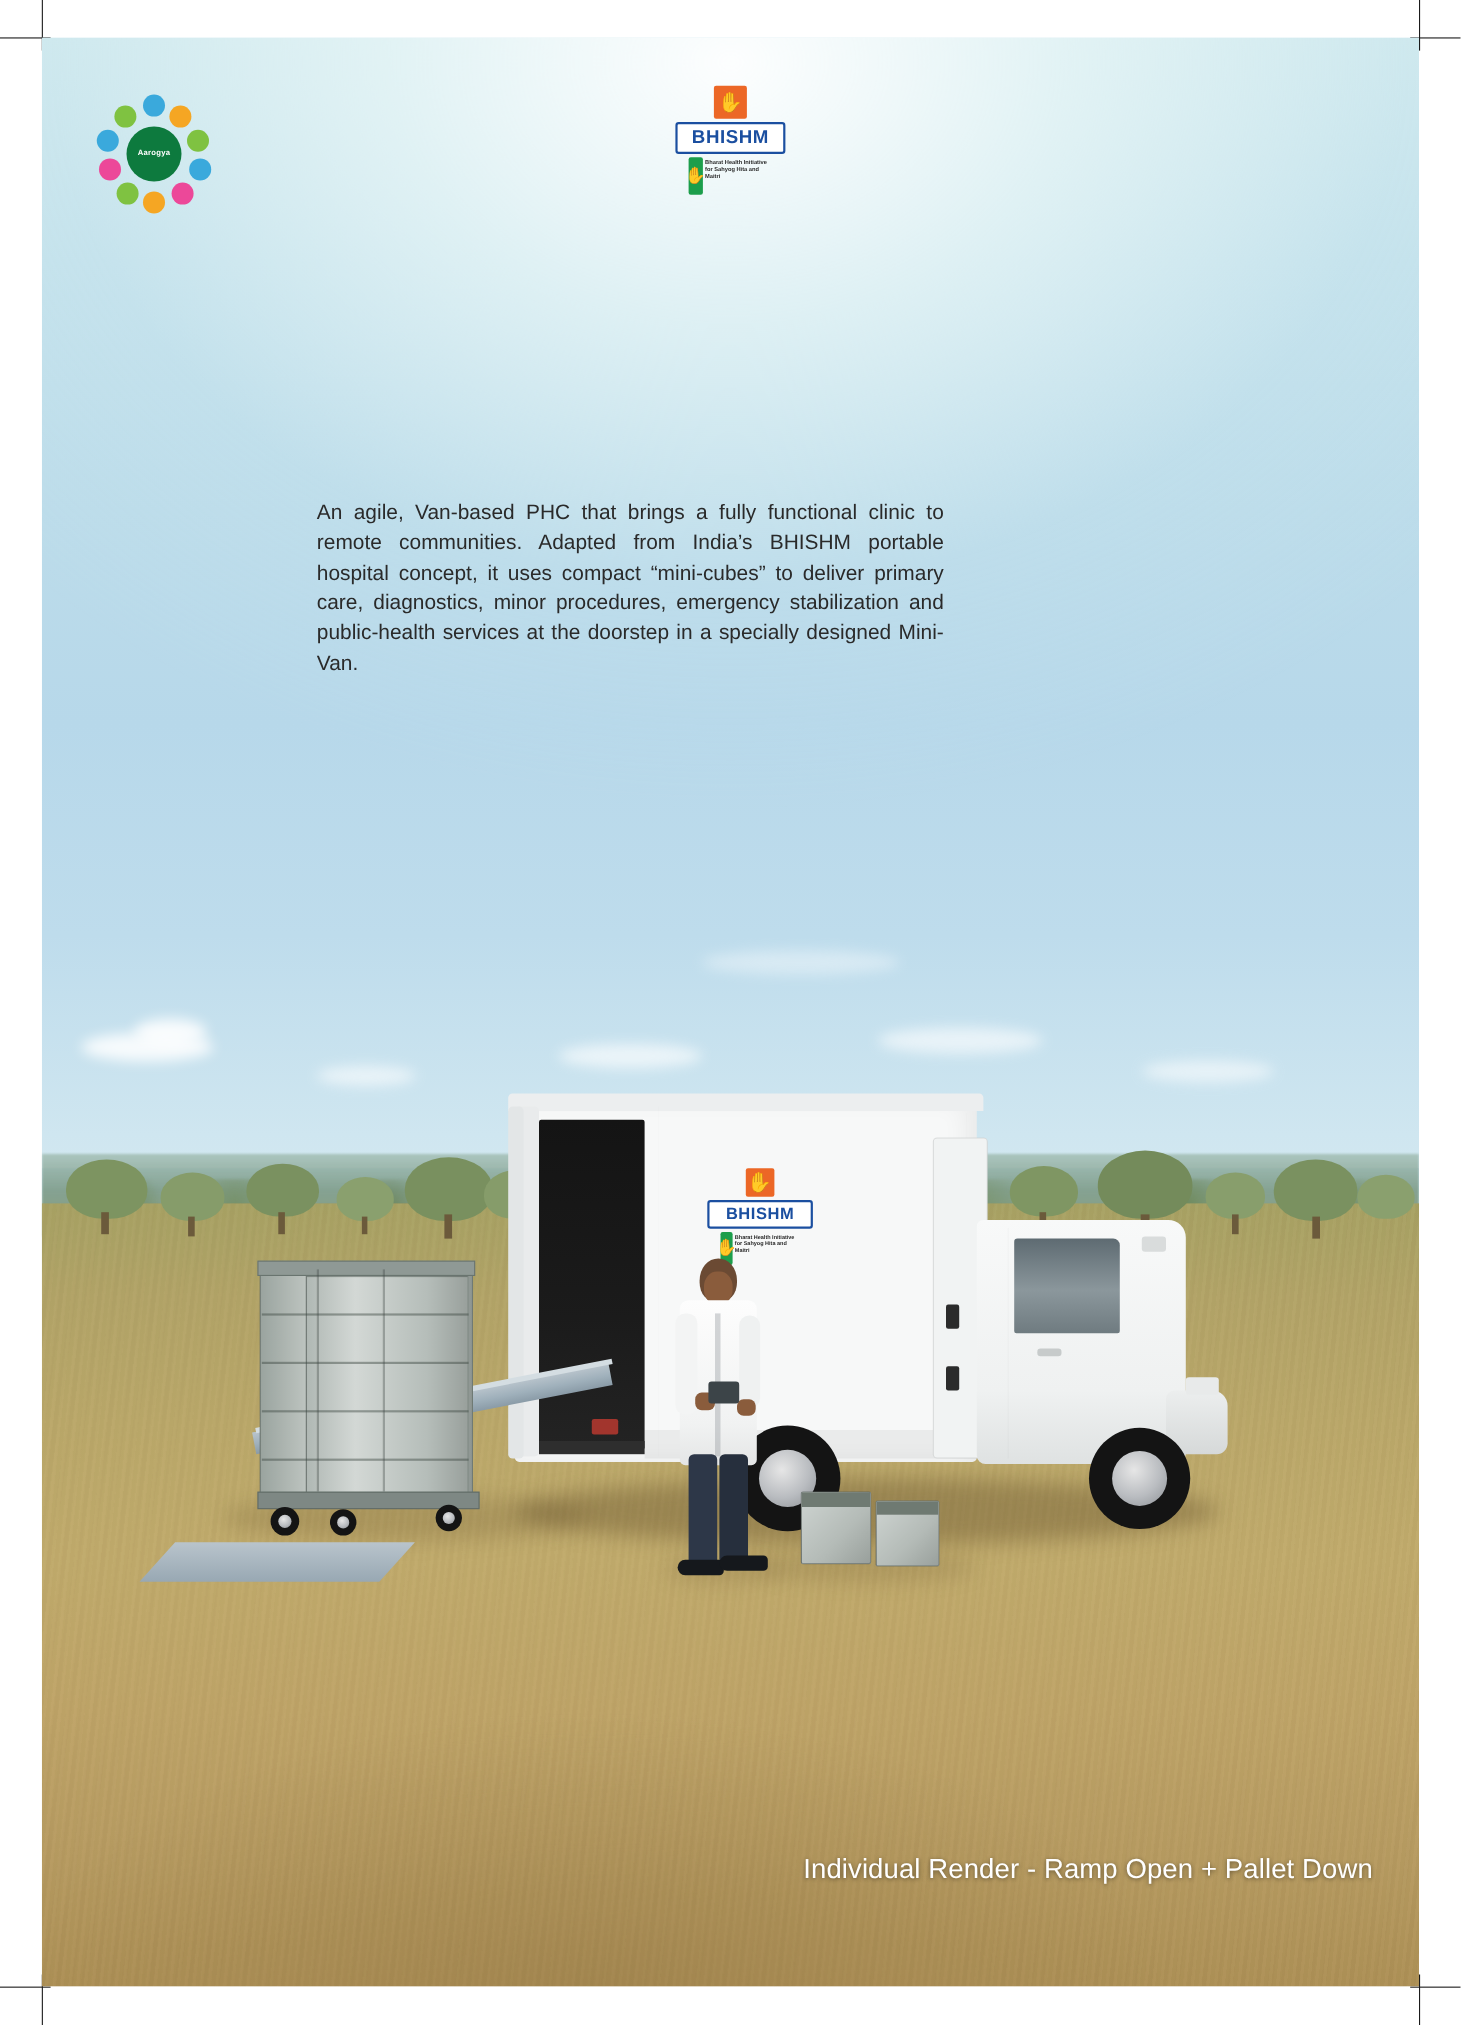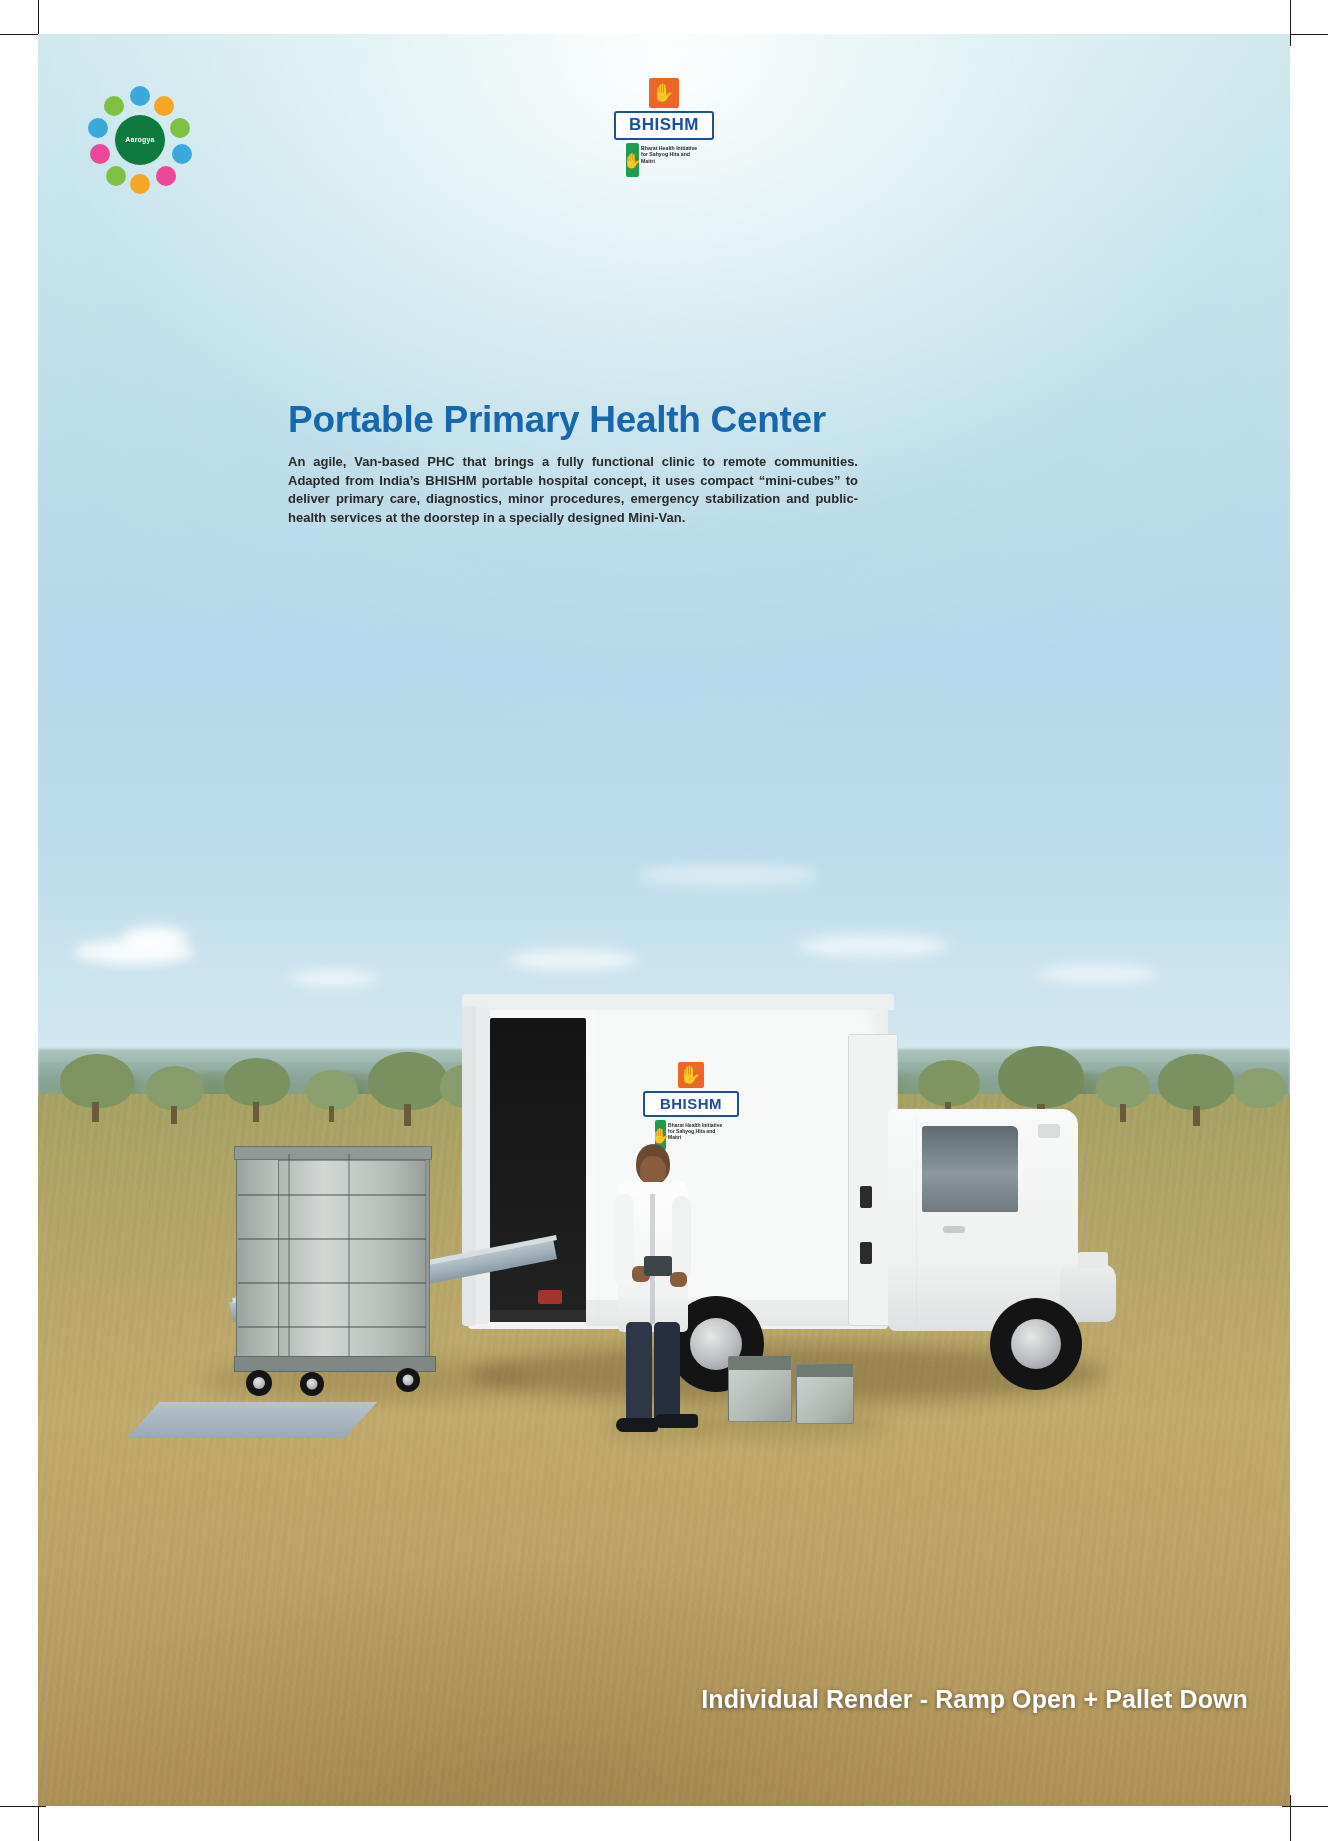--- a/index.html
+++ b/index.html
@@ -243,37 +243,36 @@
     font-weight: bold;
     color: #1667ad;
     letter-spacing: -0.3px;
     white-space: nowrap;
   }
   .body-copy {
     position: absolute;
     left: 250px;
     top: 419px;
     width: 570px;
-    font-size: 13px;
+    font-size: 19px;
     line-height: 1.44;
     color: #2a2a2a;
     text-align: justify;
-    font-weight: bold;
   }
 
   
   .caption {
     position: absolute;
     left: 0;
     right: 42px;
     bottom: 92px;
     text-align: right;
     color: #ffffff;
     font-size: 25px;
-    font-weight: bold;
+    font-weight: normal;
     letter-spacing: .1px;
     text-shadow: 0 1px 4px rgba(0,0,0,.45);
   }
 
   
   .scene { position: absolute; left: 0; top: 0; width: 100%; height: 100%; }
 
   .shadow-soft {
     position: absolute;
     background: rgba(90,70,35,0.35);
@@ -433,21 +432,20 @@
         <div class="bh-bottom">
           <div class="bh-green">
             <span class="bh-hand">✋</span>
           </div>
           <div class="bh-tag">Bharat Health Initiative for Sahyog Hita and Maitri</div>
         </div>
       </div>
 
     </div>
 
-    <div class="title">Portable Primary Health Center</div>
     <div class="body-copy">An agile, Van-based PHC that brings a fully functional clinic to remote communities. Adapted from India’s BHISHM portable hospital concept, it uses compact “mini-cubes” to deliver primary care, diagnostics, minor procedures, emergency stabilization and public-health services at the doorstep in a specially designed Mini-Van.</div>
 
     <div class="scene">
 
       <div class="shadow-soft" style="left:430px; top:1310px; width:640px; height:60px;"></div>
       <div class="shadow-soft" style="left:165px; top:1325px; width:330px; height:42px; opacity:.55;"></div>
       <div class="shadow-soft" style="left:565px; top:1382px; width:110px; height:22px; opacity:.5;"></div>
       <div class="shadow-soft" style="left:650px; top:1378px; width:200px; height:26px; opacity:.5;"></div>
 
       <div class="van-body" style="left:430px; top:965px; width:420px; height:330px; box-shadow: inset -10px 0 22px rgba(0,0,0,.06);"></div>

